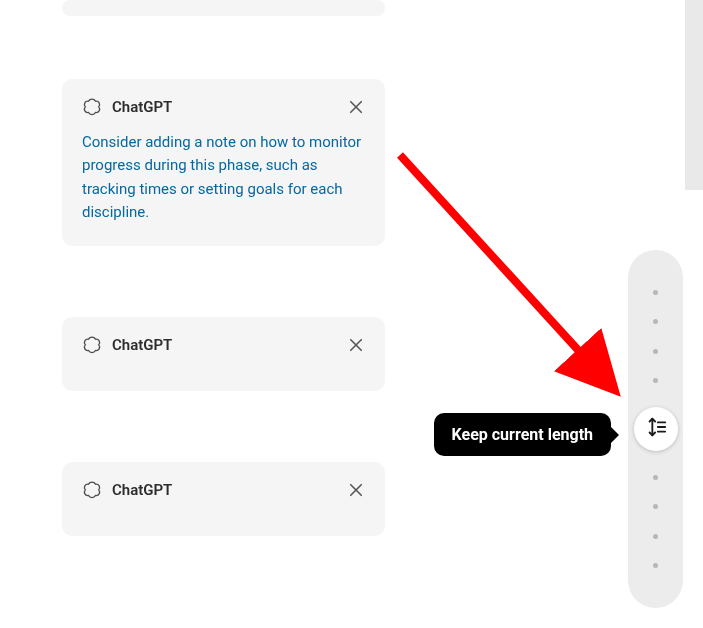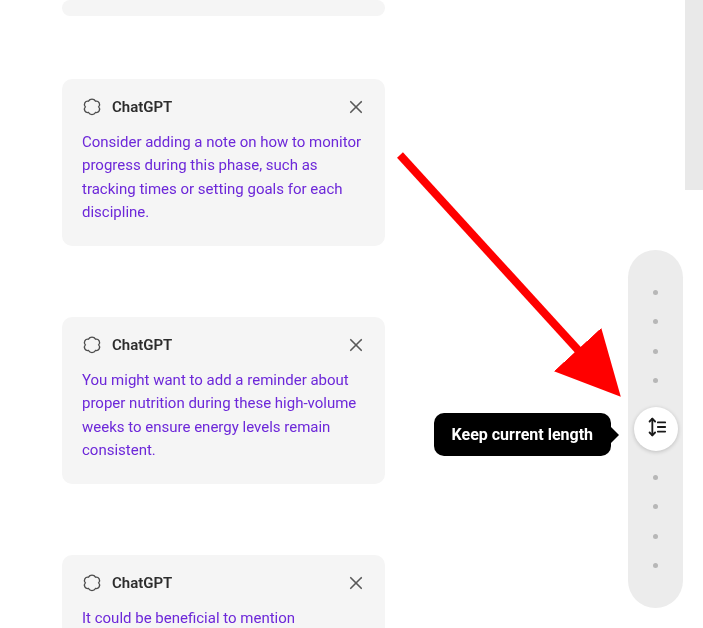--- a/index.html
+++ b/index.html
@@ -54,21 +54,21 @@
     .card-close {
       flex: 0 0 auto;
       width: 18px;
       height: 18px;
       color: #595959;
       cursor: pointer;
     }
     .card-body {
       font-size: 15px;
       line-height: 1.55;
-      color: #6d28d9;
+      color: #0369a1;
     }
     
     .side-bar-top {
       position: absolute;
       right: 0;
       top: 0;
       width: 18px;
       height: 190px;
       background: #e9e9e9;
     }
@@ -173,39 +173,37 @@
         </svg>
       </span>
       <span class="card-title">ChatGPT</span>
       <span class="card-close">
         <svg viewBox="0 0 24 24" width="18" height="18" stroke="currentColor" stroke-width="2.2" stroke-linecap="round">
           <line x1="5" y1="5" x2="19" y2="19"></line>
             <line x1="19" y1="5" x2="5" y2="19"></line>
         </svg>
       </span>
     </div>
-    <div class="card-body">You might want to add a reminder about proper nutrition during these high-volume weeks to ensure energy levels remain consistent.</div>
   </div>
 
   <div class="card" style="margin-bottom:0;">
     <div class="card-header">
       <span class="card-avatar">
         <svg viewBox="0 0 24 24" width="20" height="20" fill="none" stroke="currentColor" stroke-width="1.6">
           <path d="M12 2.5c1.8 0 3.4 1 4.2 2.5 1.7-.3 3.5.4 4.4 2 .9 1.6.6 3.5-.6 4.8 1.2 1.3 1.5 3.2.6 4.8-.9 1.6-2.7 2.3-4.4 2-.8 1.5-2.4 2.5-4.2 2.5s-3.4-1-4.2-2.5c-1.7.3-3.5-.4-4.4-2-.9-1.6-.6-3.5.6-4.8-1.2-1.3-1.5-3.2-.6-4.8.9-1.6 2.7-2.3 4.4-2 .8-1.5 2.4-2.5 4.2-2.5z"></path>
         </svg>
       </span>
       <span class="card-title">ChatGPT</span>
       <span class="card-close">
         <svg viewBox="0 0 24 24" width="18" height="18" stroke="currentColor" stroke-width="2.2" stroke-linecap="round">
           <line x1="5" y1="5" x2="19" y2="19"></line>
             <line x1="19" y1="5" x2="5" y2="19"></line>
         </svg>
       </span>
     </div>
-    <div class="card-body">It could be beneficial to mention</div>
   </div>
 
 </div>
 
 <div class="length-slider">
   <div class="slider-dot"></div>
   <div class="slider-dot"></div>
   <div class="slider-dot"></div>
   <div class="slider-dot"></div>
   <div class="slider-knob">

